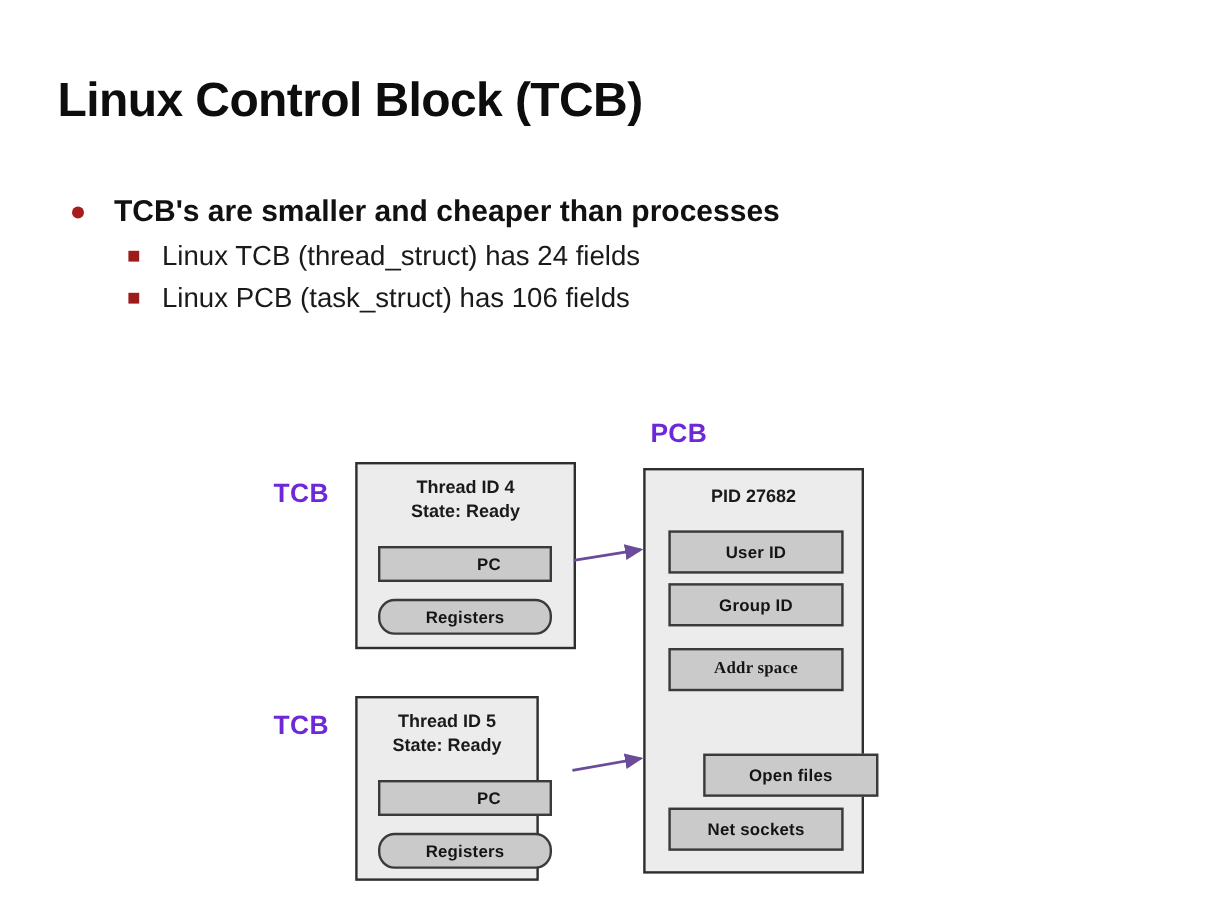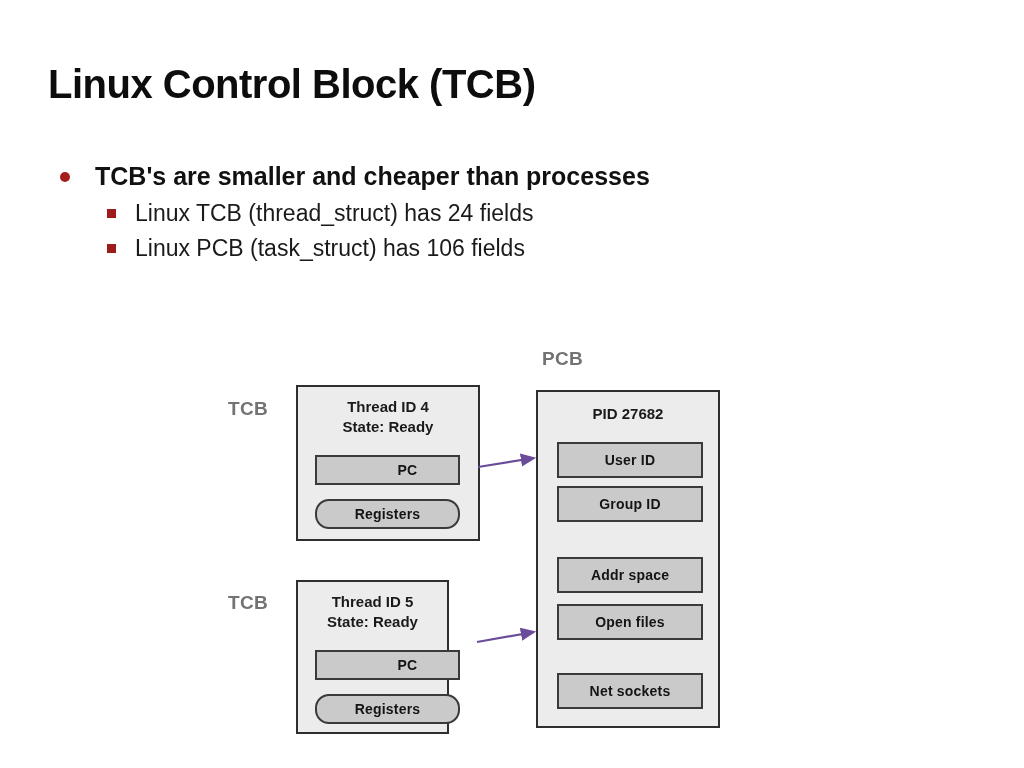--- a/index.html
+++ b/index.html
@@ -81,23 +81,23 @@
   .diagram {
     position: absolute;
     left: 0;
     top: 0;
     width: 1024px;
     height: 768px;
   }
 
   .side-label {
     position: absolute;
-    font-size: 19px;
-    font-weight: bold;
-    color: #737373;
+    font-size: 22px;
+    font-weight: bold;
+    color: #6d28d9;
     letter-spacing: 0.3px;
   }
   .label-tcb1 { left: 228px; top: 398px; }
   .label-tcb2 { left: 228px; top: 592px; }
   .label-pcb  { left: 542px; top: 348px; }
 
   .outer-box {
     position: absolute;
     background: #ececec;
     border: 2px solid #2e2e2e;
@@ -140,22 +140,22 @@
   .tcb-field-pc   { top: 68px; padding-left: 40px; }
   .tcb-field-regs { top: 112px; border-radius: 14px; }
 
   .pcb-field {
     left: 19px;
     width: 146px;
     height: 36px;
   }
   .pcb-field-0 { top: 50px; text-align: center; }
   .pcb-field-1 { top: 94px; }
-  .pcb-field-2 { top: 165px; }
-  .pcb-field-3 { top: 212px; }
+  .pcb-field-2 { top: 148px; font-family: Liberation Serif, serif; }
+  .pcb-field-3 { top: 236px; margin-left: 29px; }
   .pcb-field-4 { top: 281px; }
 
   .arrow-layer {
     position: absolute;
     left: 0; top: 0;
     width: 1024px;
     height: 768px;
     pointer-events: none;
   }
 </style>

